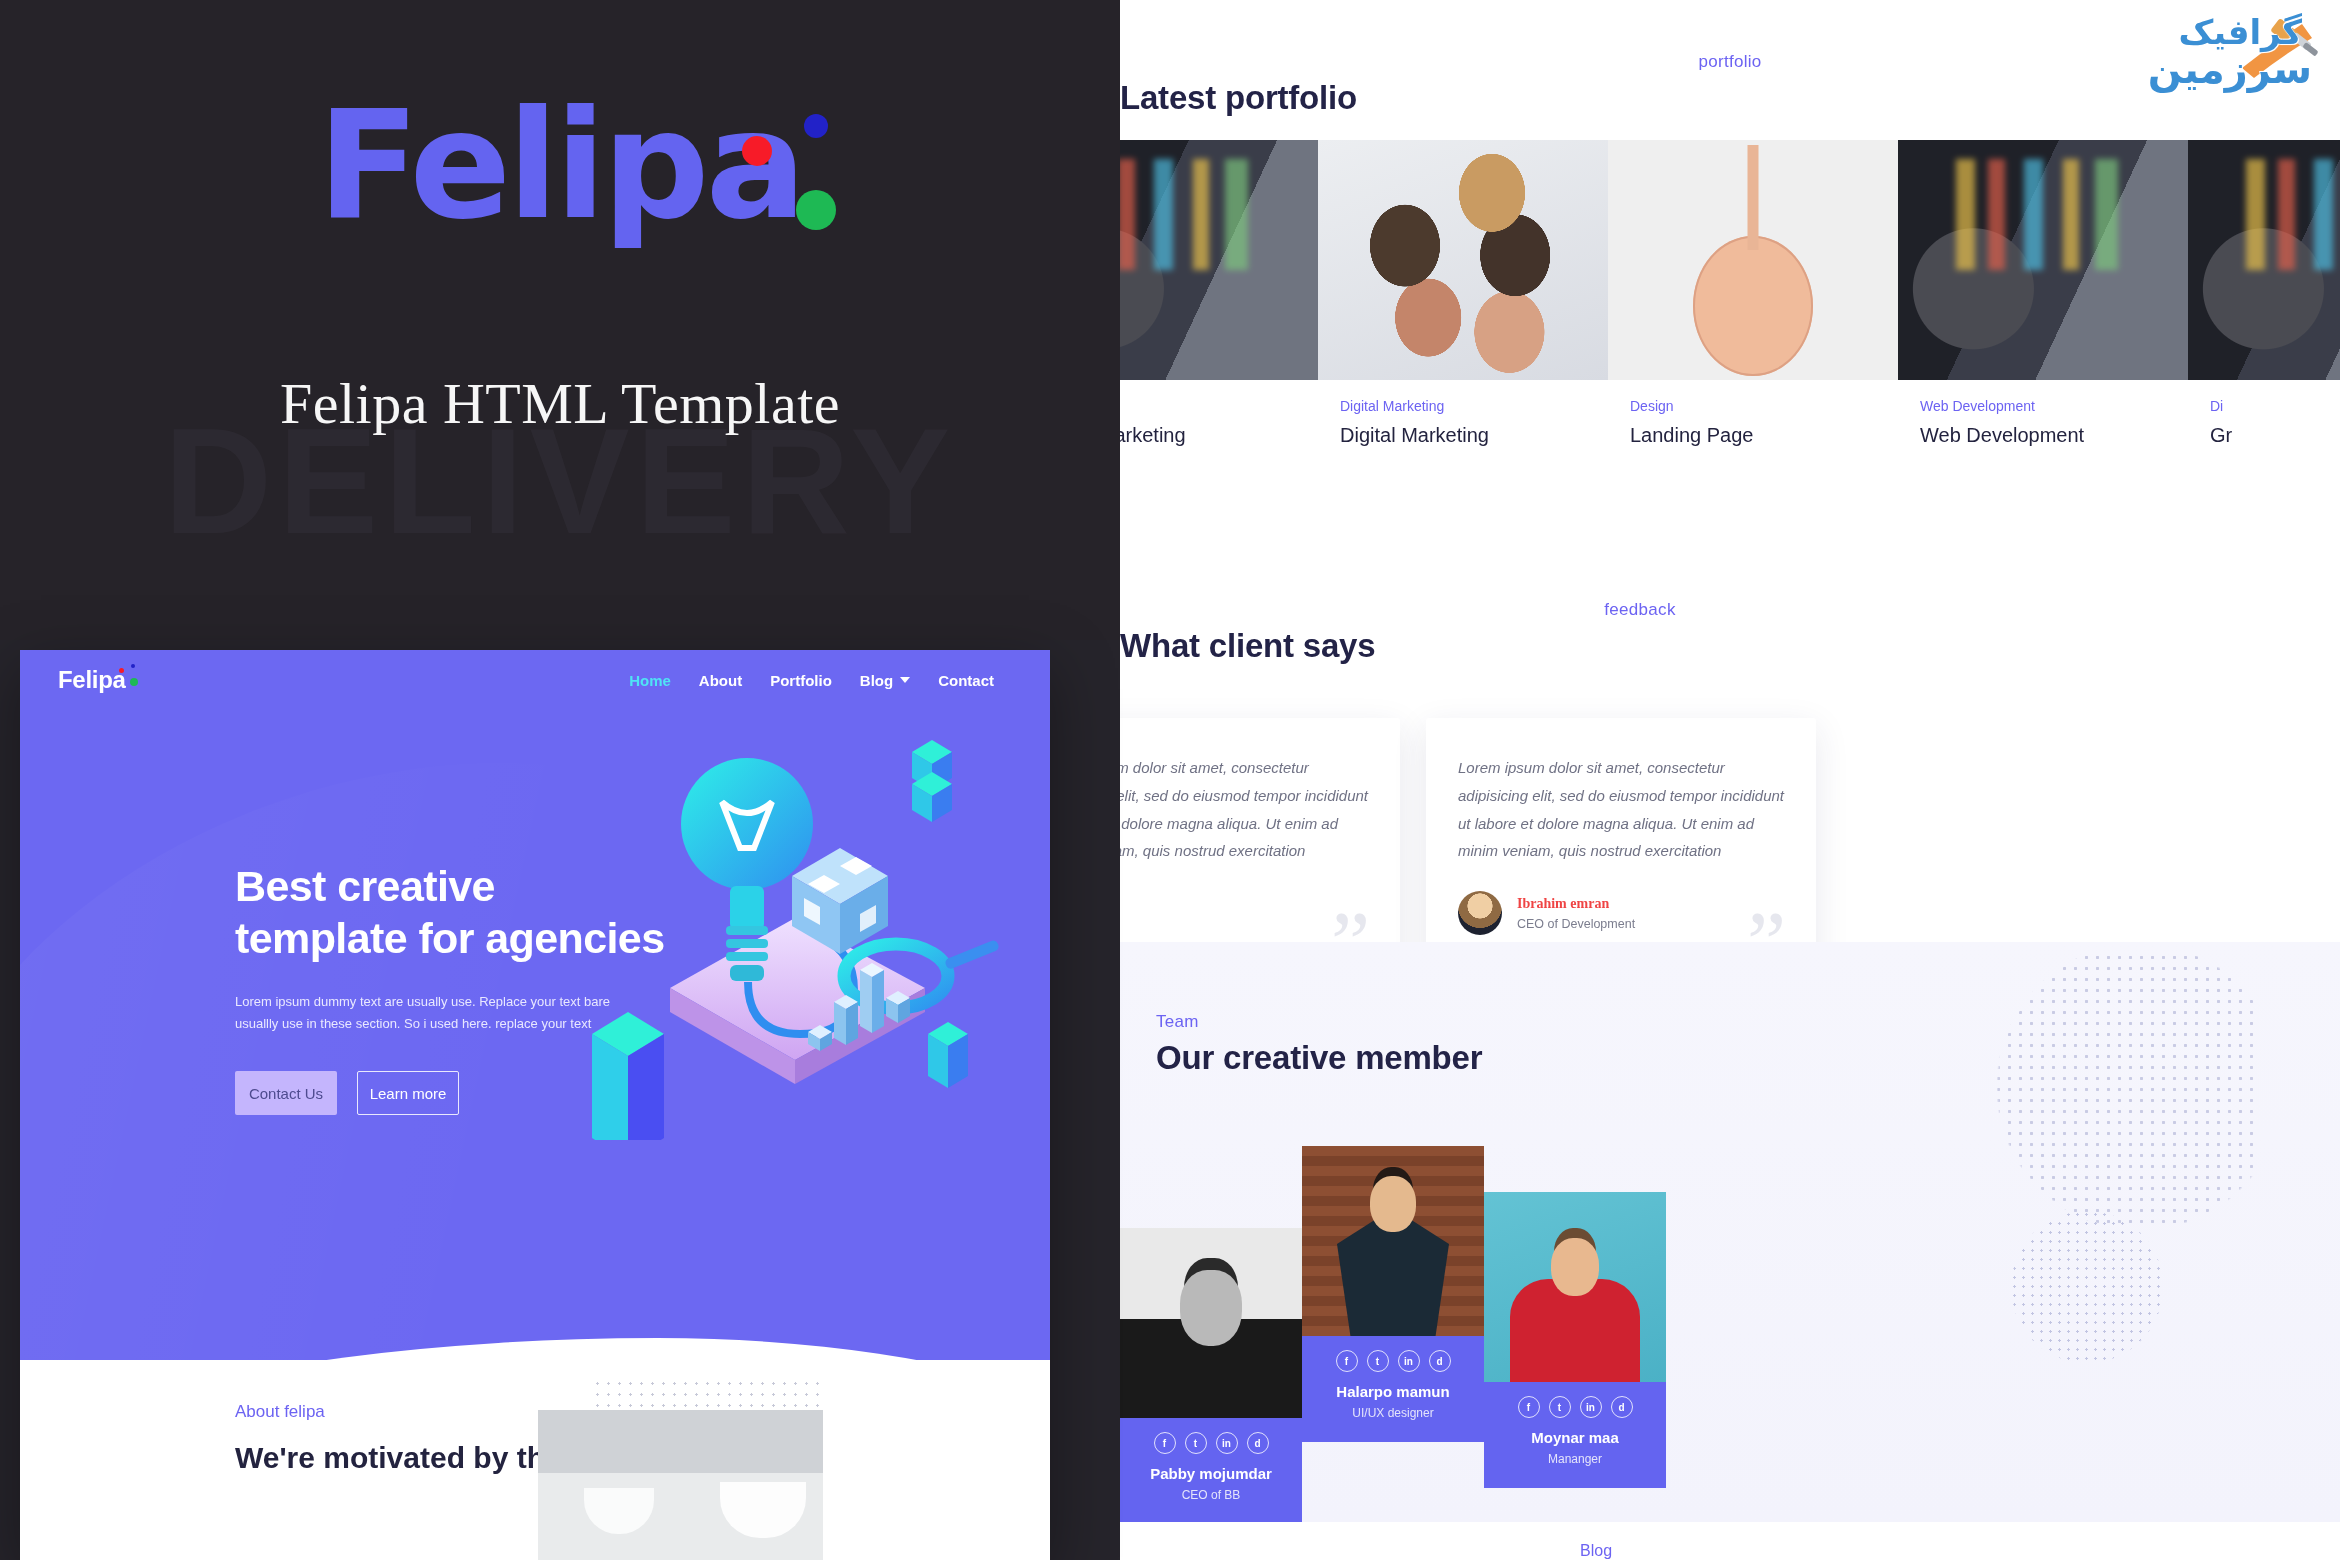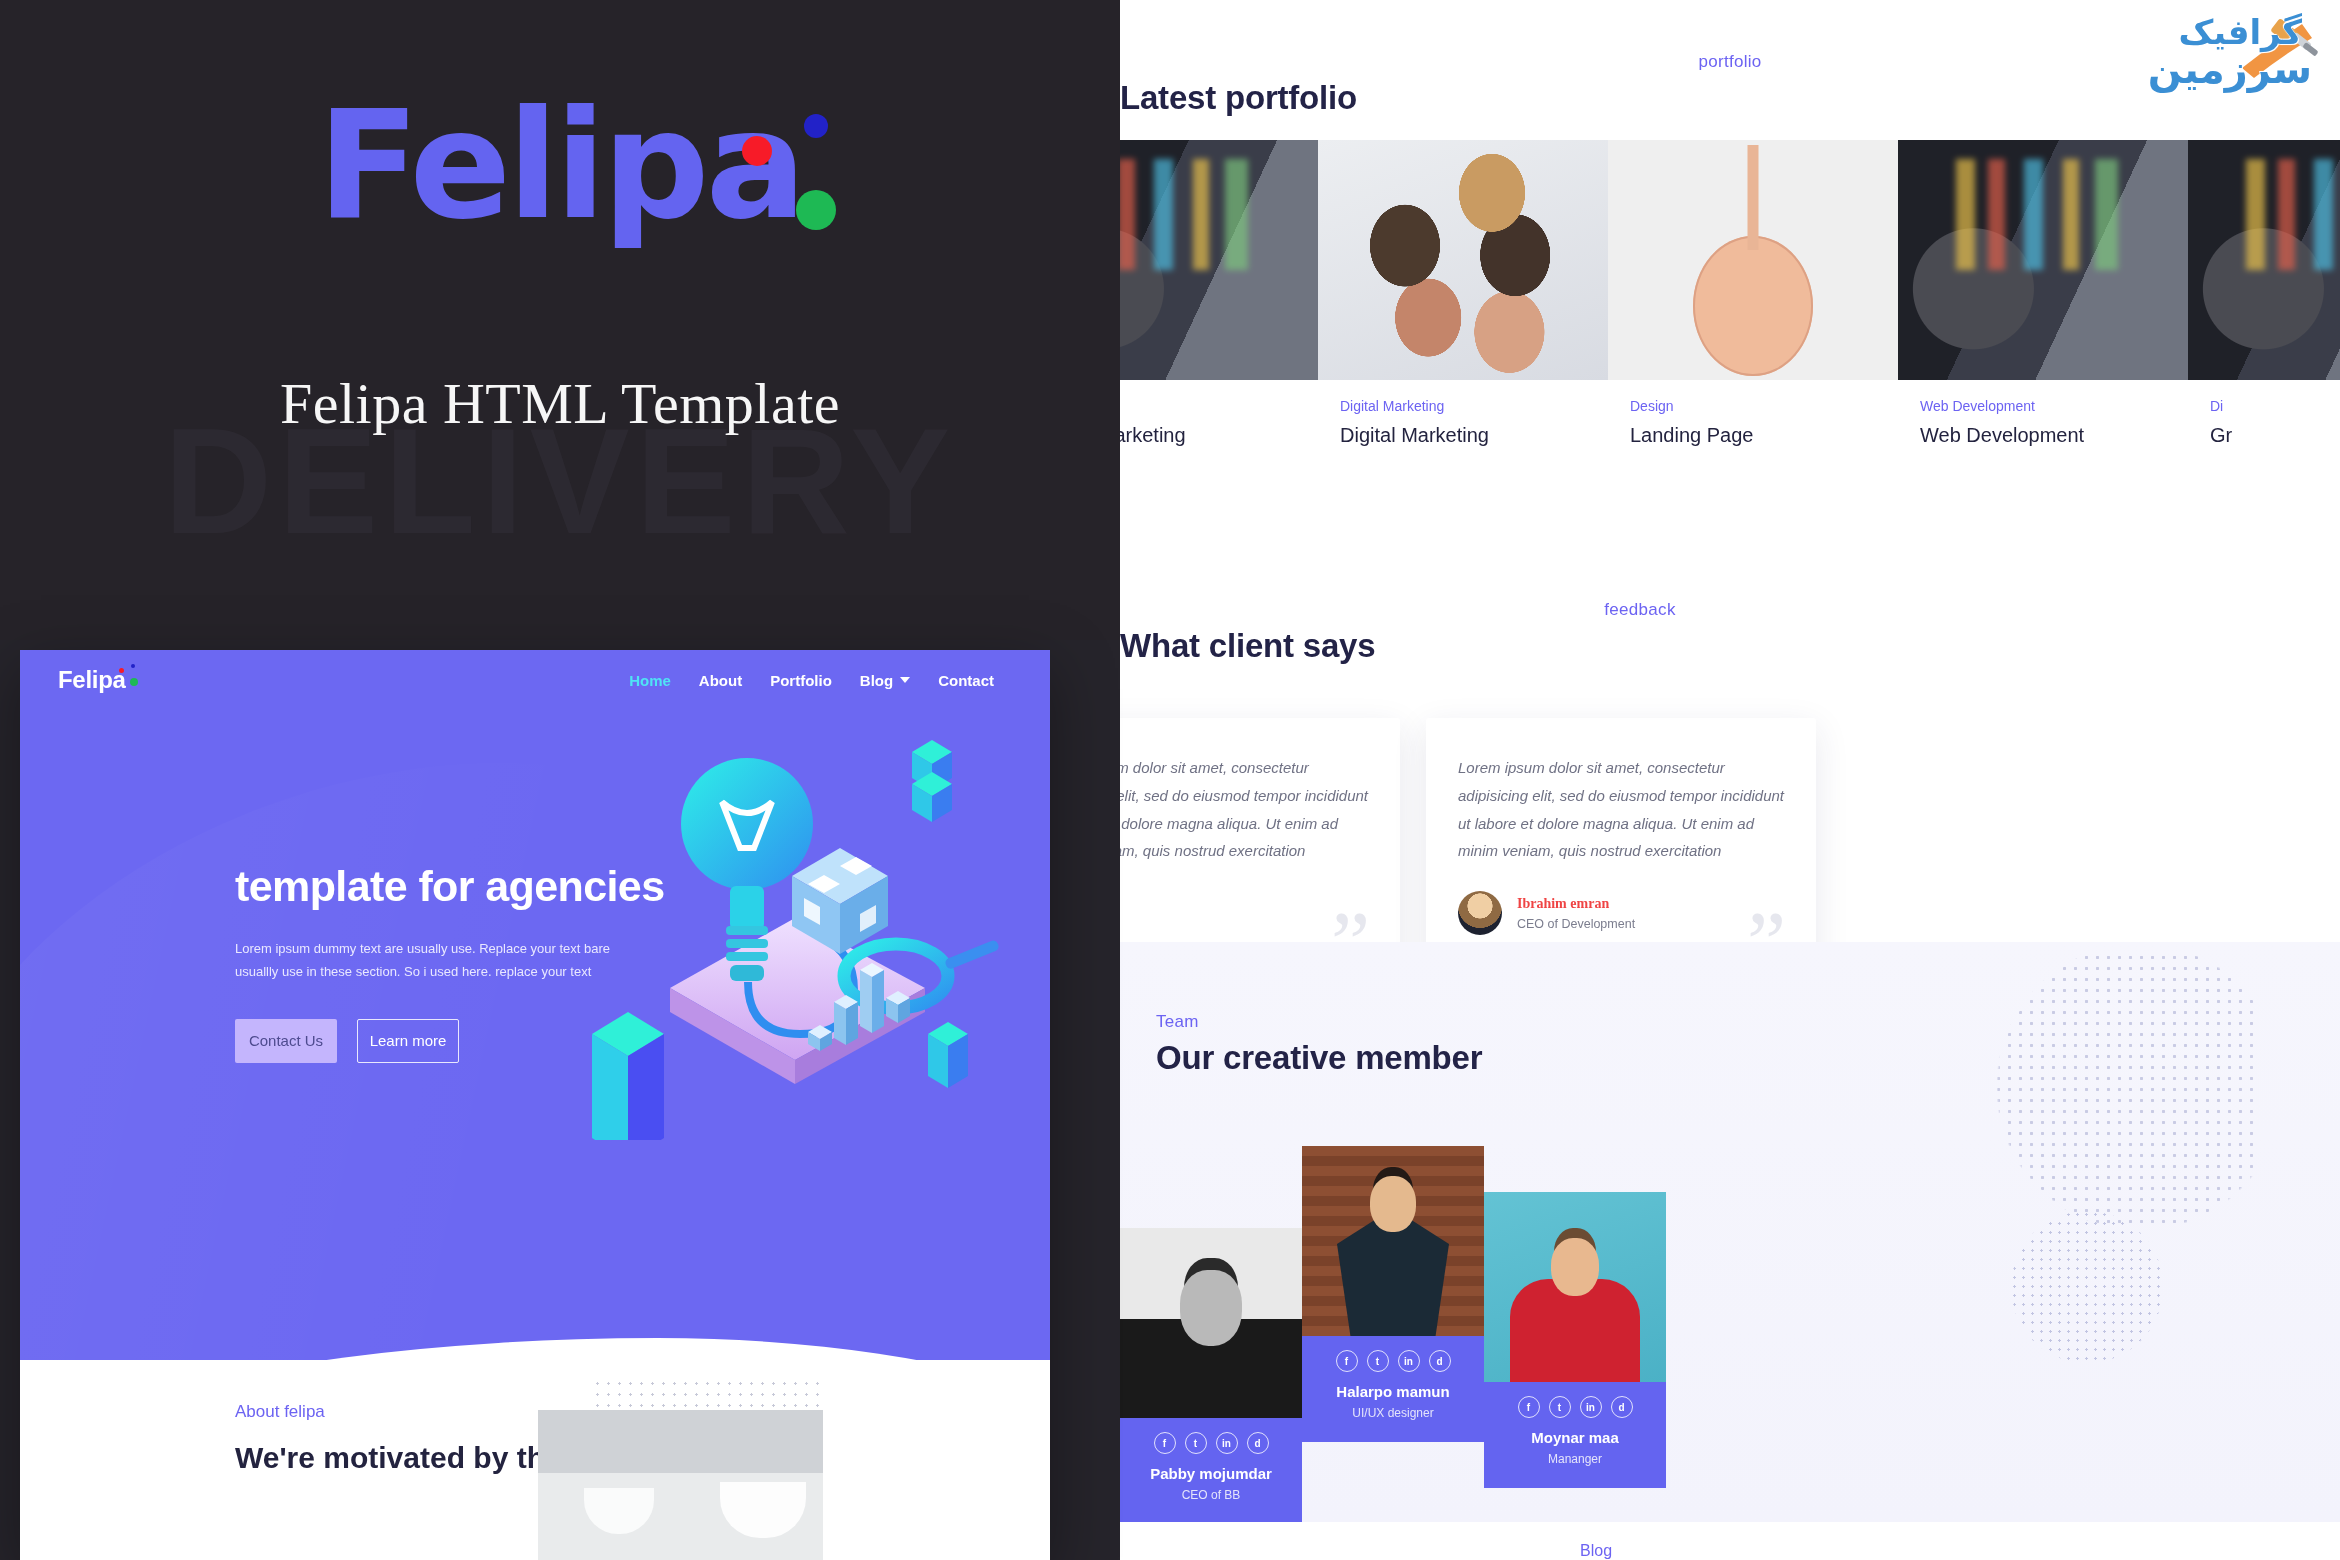--- a/index.html
+++ b/index.html
@@ -412,20 +412,21 @@
           <span class="caret"></span>
         </div>
         <div class="nav-item">
           <span class="nav-link">Contact</span>
         </div>
       </div>
     </div>
 
     <div class="hero-body">
       <div class="hero-h1">
+        <div>Best creative</div>
         <div>template for agencies</div>
       </div>
       <div class="hero-p">Lorem ipsum dummy text are usually use. Replace your text bare usuallly use in these section. So i used here. replace your text</div>
       <div class="hero-btns">
         <div class="btn btn-primary">Contact Us</div>
         <div class="btn btn-ghost">Learn more</div>
       </div>
     </div>
 
     <div class="hero-illo">

